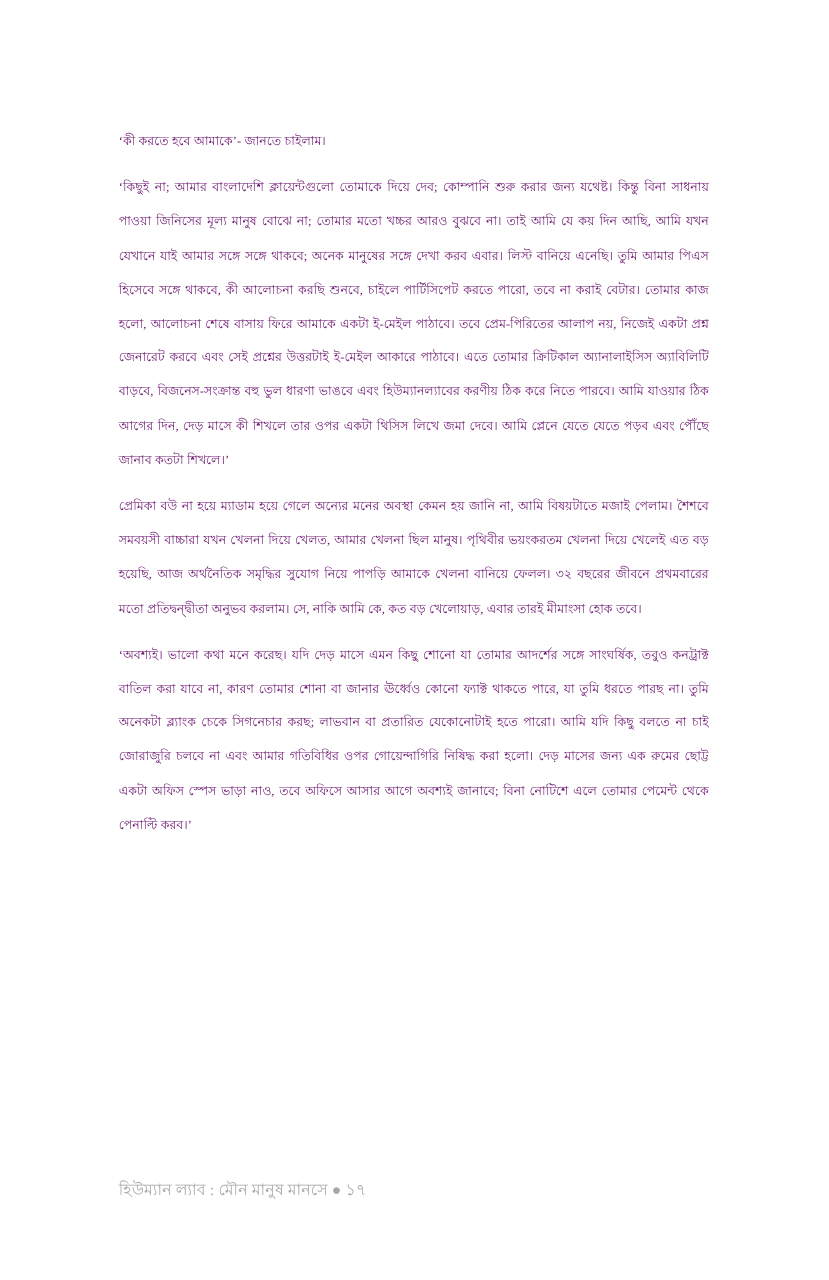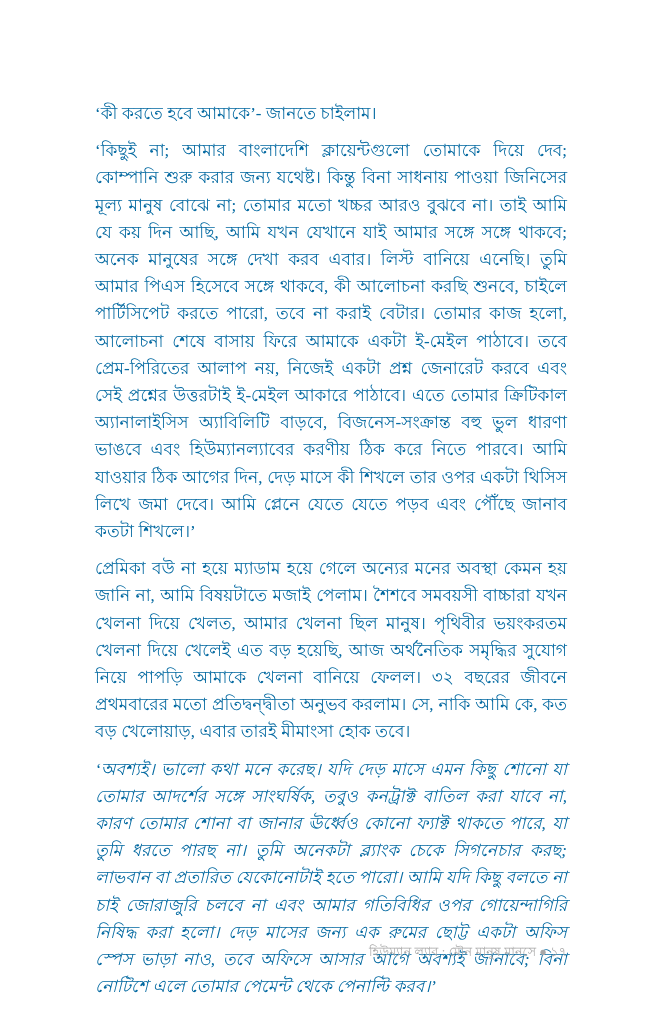--- a/index.html
+++ b/index.html
@@ -21,38 +21,36 @@
   }
   .text-block {
     position: absolute;
     left: 95px;
     top: 100px;
     width: 472px;
   }
   .para {
     margin: 0 0 10px 0;
     padding: 0;
-    font-size: 17px;
+    font-size: 10px;
     line-height: 27.2px;
-    color: #0369a1;
+    color: #701a75;
     text-align: justify;
     text-justify: inter-word;
     word-spacing: 0.02em;
     font-family: "Liberation Serif", "DejaVu Serif", serif;
   }
   .para:last-child {
     margin-bottom: 0;
-    font-style: italic;
   }
   .footer {
     position: absolute;
     left: 95px;
     top: 944px;
     width: 472px;
-    text-align: right;
     font-size: 12.6px;
     line-height: 16px;
     color: #a8a8a8;
     letter-spacing: 0.01em;
     font-family: "Liberation Serif", "DejaVu Serif", serif;
     white-space: nowrap;
   }
 </style>
 </head>
 <body>

